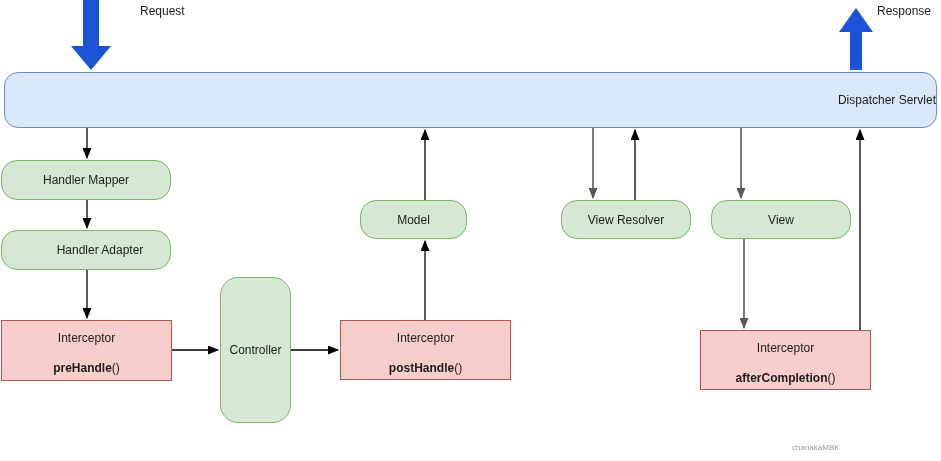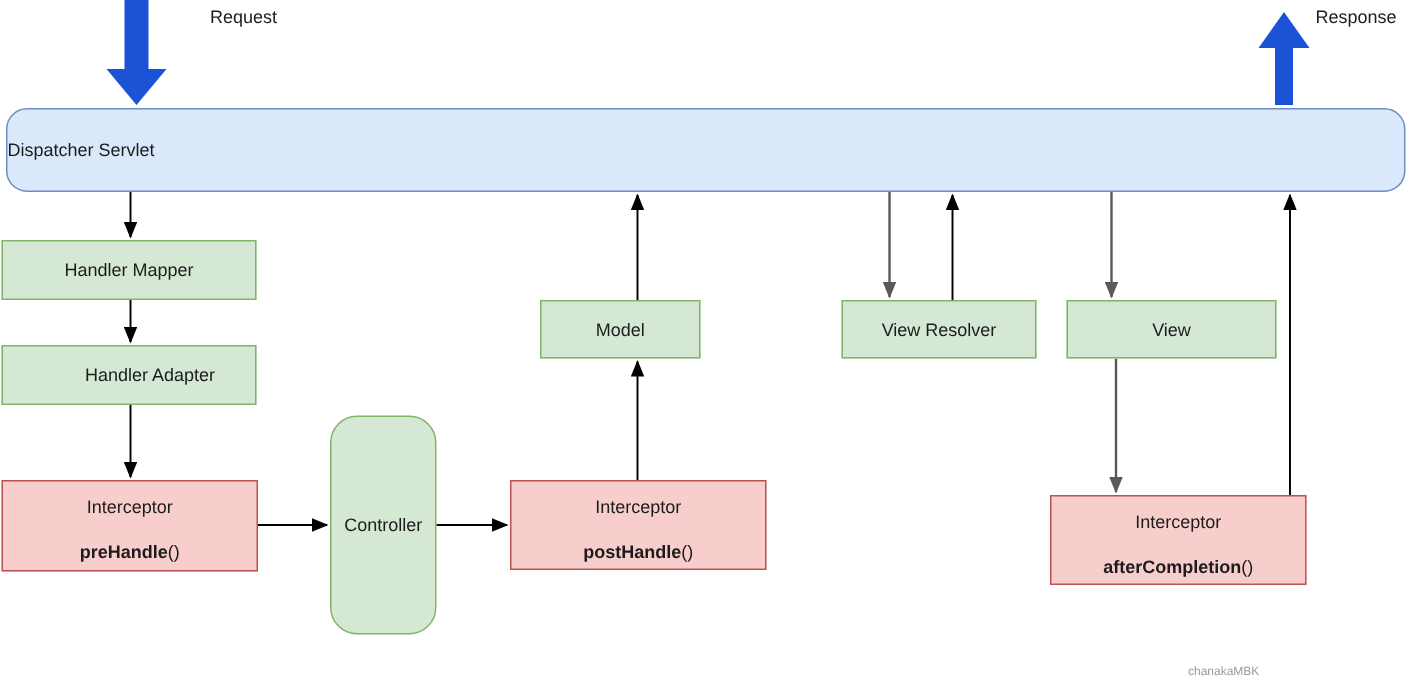--- a/index.html
+++ b/index.html
@@ -10,33 +10,33 @@
     font-family:"Liberation Sans", sans-serif;
     font-size:12px;color:#1c1c1c;
     overflow:hidden;
   }
   .node{
     position:absolute;
     display:flex;align-items:center;justify-content:center;
     text-align:center;box-sizing:border-box;
   }
   .green{
-    background:#d5e8d4;border:1px solid #82b366;border-radius:0;
+    background:#d5e8d4;border:1px solid #82b366;border-radius:16px;
   }
   .pink{
     background:#f8cecc;border:1px solid #b85450;border-radius:0;
     flex-direction:column;justify-content:flex-start;
   }
   .pink .ln1{margin-top:10px;}
   .pink .ln2{margin-top:16px;}
   .bold{font-weight:bold;}
   #dispatcher{
     position:absolute;left:4px;top:72px;width:933px;height:56px;
     background:#dae8fc;border:1px solid #6c8ebf;border-radius:14px;
-    display:flex;align-items:center;justify-content:flex-start;box-sizing:border-box;
+    display:flex;align-items:center;justify-content:flex-end;box-sizing:border-box;
   }
   #handler-mapper{left:1px;top:160px;width:170px;height:40px;}
   #handler-adapter{left:1px;top:230px;width:170px;height:40px;padding-left:28px;}
   #interceptor-pre{left:1px;top:320px;width:171px;height:61px;}
   #controller{left:220px;top:277px;width:71px;height:146px;border-radius:18px;}
   #interceptor-post{left:340px;top:320px;width:171px;height:60px;}
   #model{left:360px;top:200px;width:107px;height:39px;justify-content:center;}
   #view-resolver{left:561px;top:200px;width:130px;height:39px;}
   #view-node{left:711px;top:200px;width:140px;height:39px;}
   #interceptor-after{left:700px;top:330px;width:171px;height:60px;}

